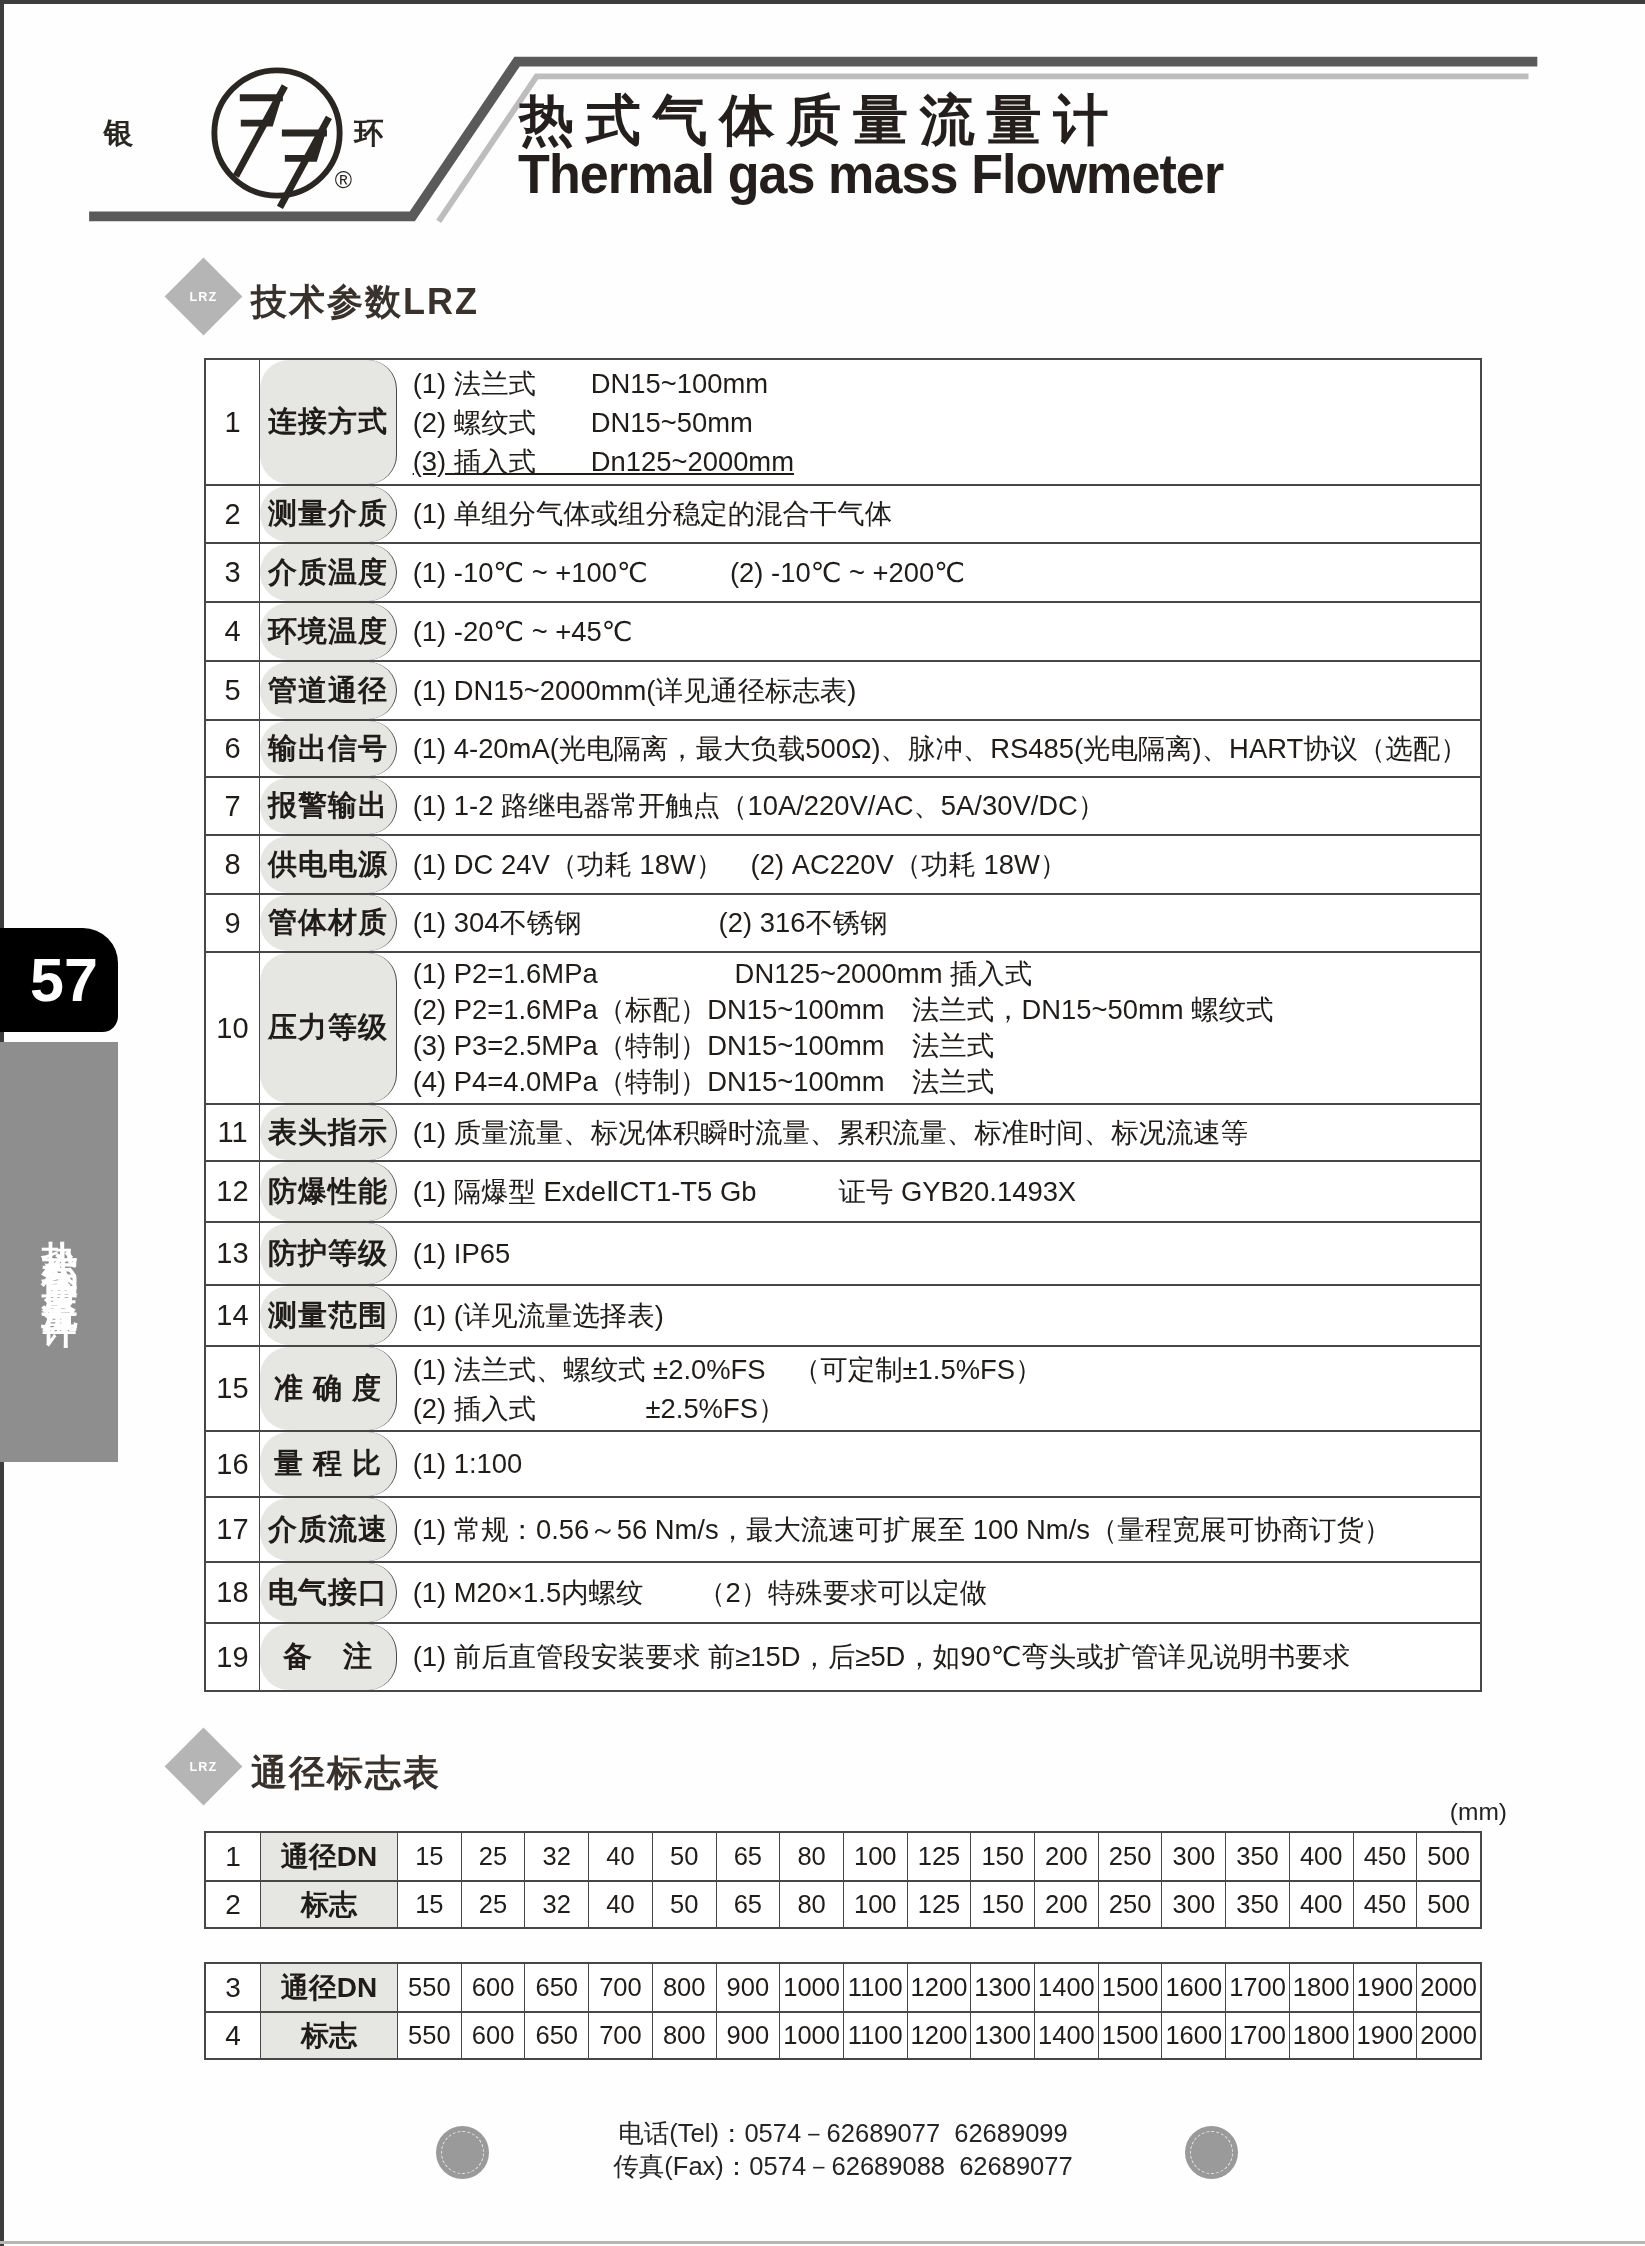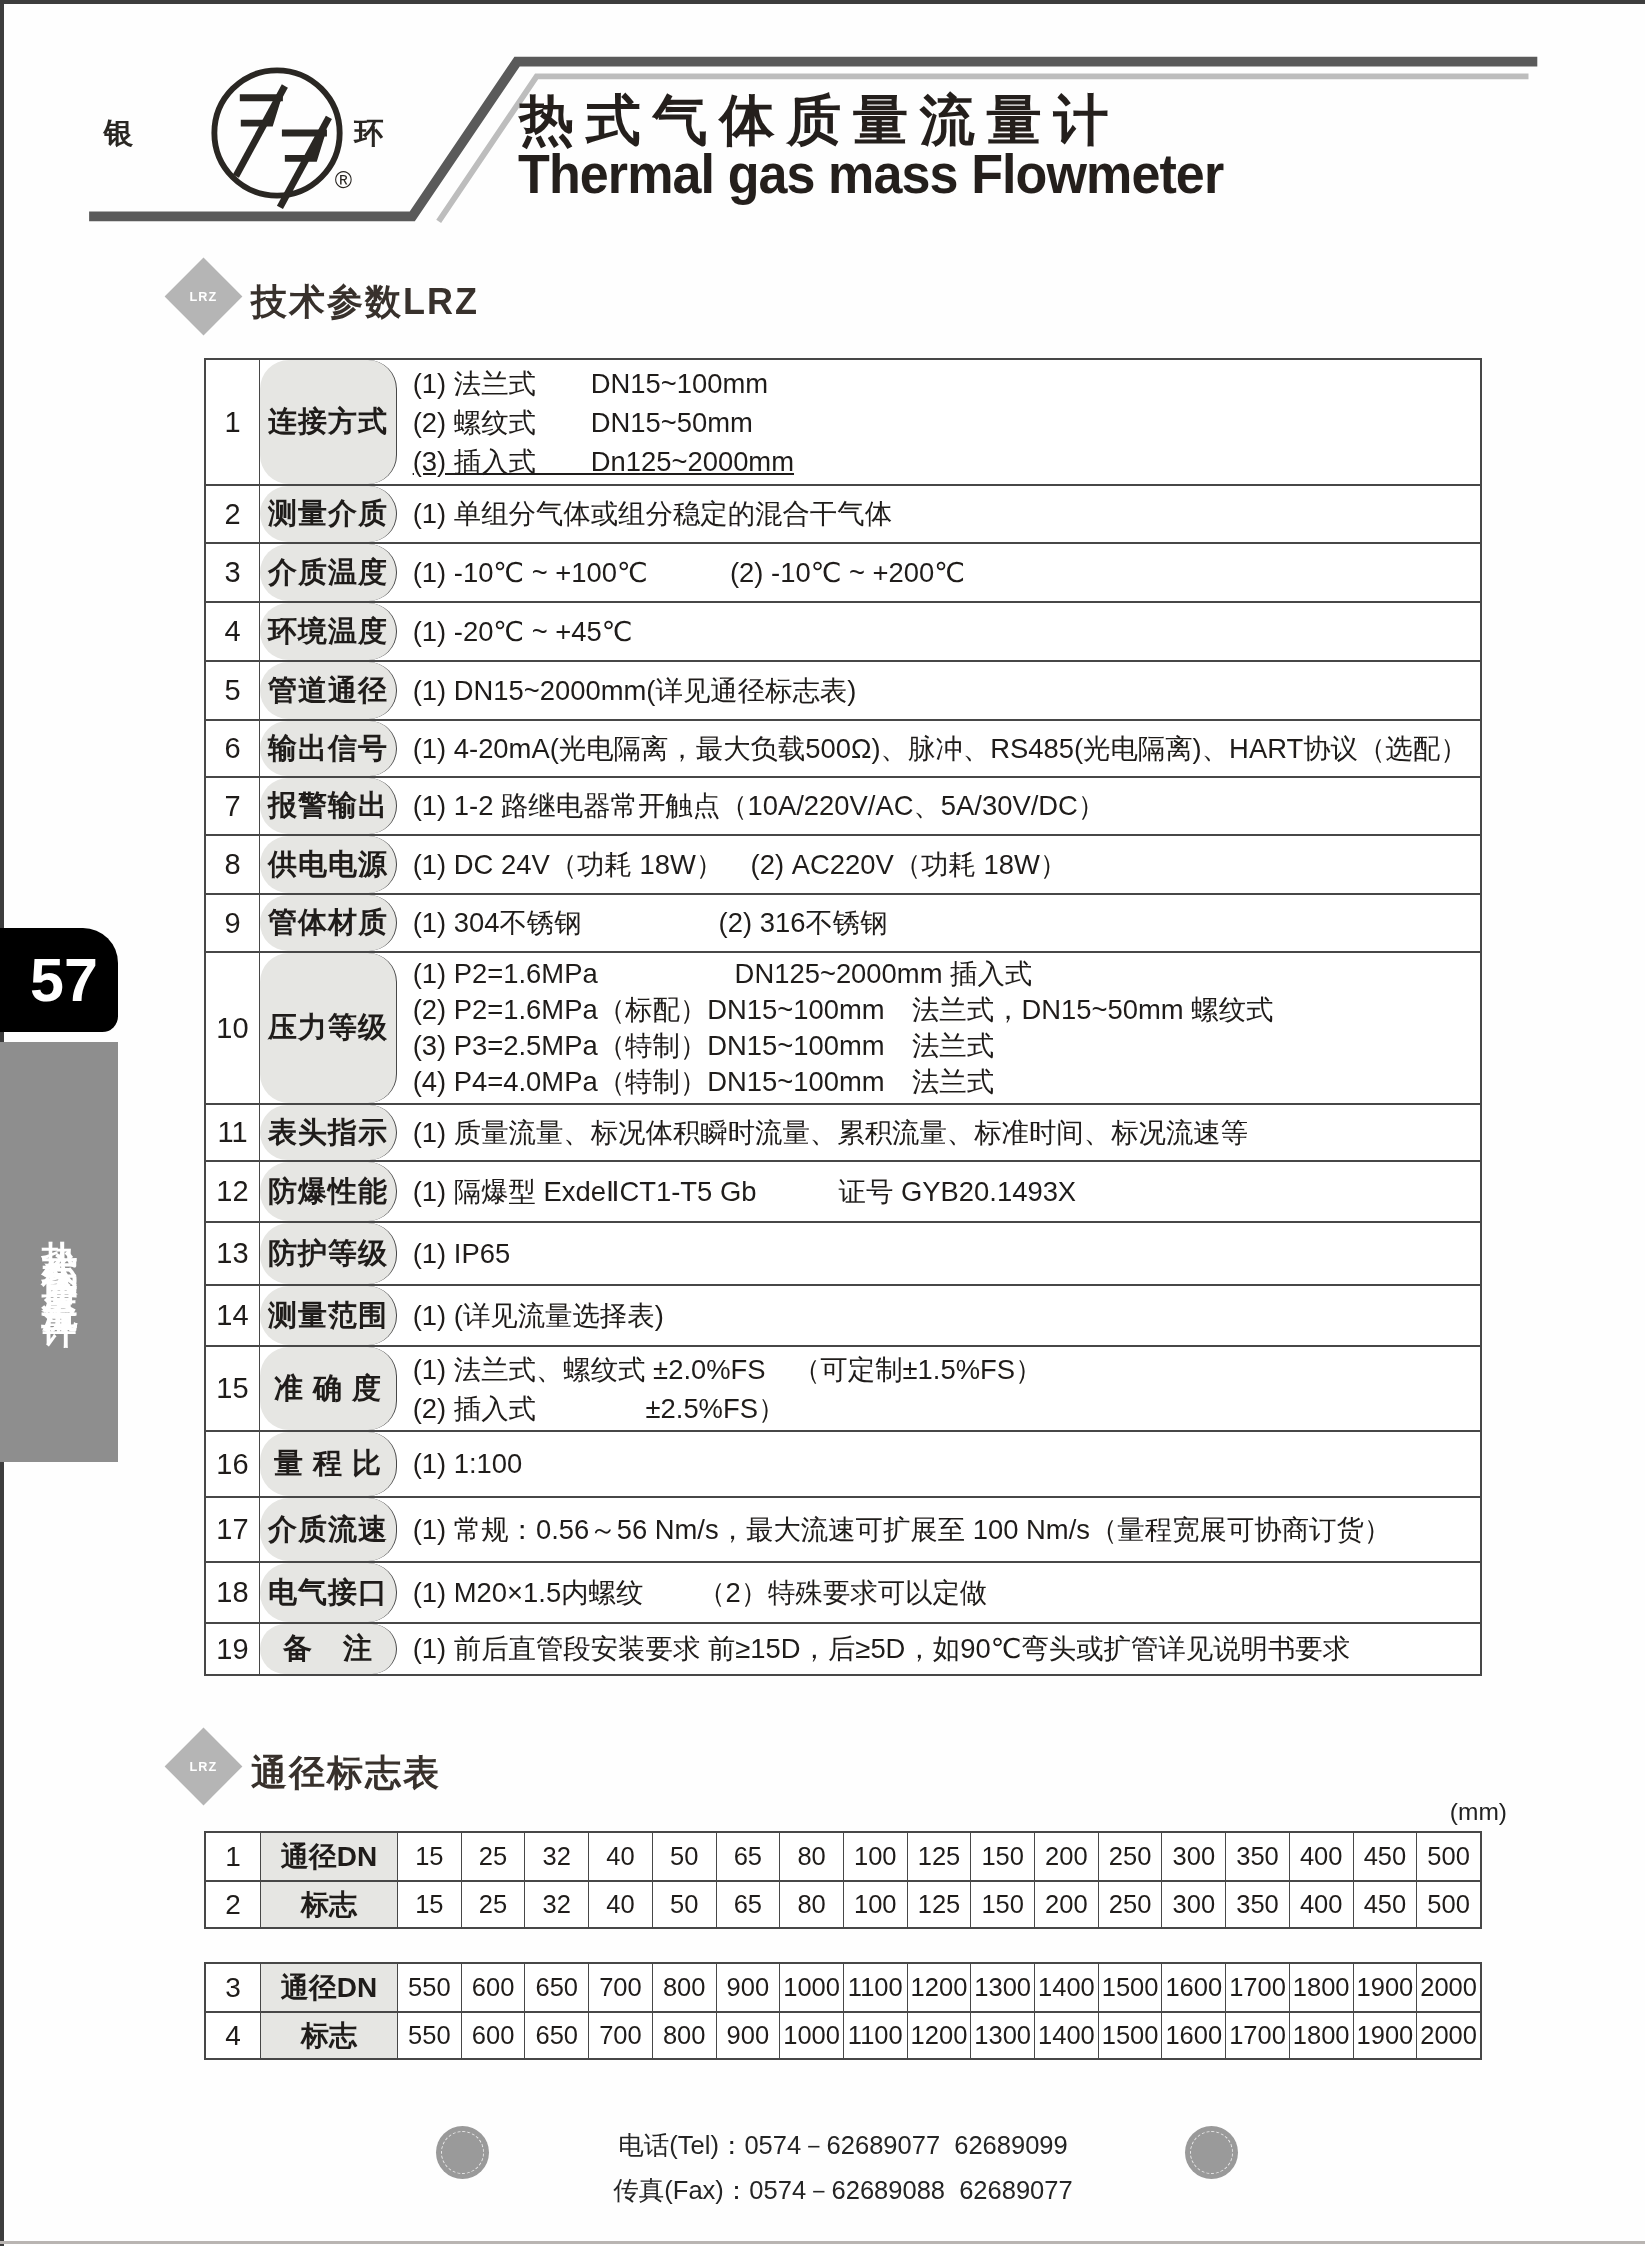--- a/index.html
+++ b/index.html
@@ -51,21 +51,21 @@
   
   .tab-number{position:absolute;left:0;top:928px;width:118px;height:104px;background:#000000;border-radius:0 35px 15.7px 0;color:#fff;display:flex;align-items:center;justify-content:center;font-size:61px;font-weight:bold;padding-left:9.8px;box-sizing:border-box;}
   .tab-title{position:absolute;left:0;top:1042px;width:118px;height:420px;background:#8e8e8e;color:#fff;display:flex;align-items:center;justify-content:center;writing-mode:vertical-rl;text-orientation:upright;font-size:36px;font-weight:bold;letter-spacing:8.8px;}
 
   
   .f-circle{position:absolute;width:53px;height:53px;border-radius:50%;background:#9a9a9a;top:2126px;}
   .f-circle::after{content:'';position:absolute;inset:4.9px;border:1px dashed rgba(255,255,255,.8);border-radius:50%;}
   .f-c1{left:436px;}
   .f-c2{left:1185px;}
   .f-text{position:absolute;left:490px;top:2117px;width:706px;text-align:center;font-size:25.5px;line-height:33px;color:#242424;}
-  .f-line{white-space:pre;margin-top:12px;}
+  .f-line{white-space:pre;}
 </style>
 </head>
 <body>
 
 <div class="page-top"></div>
 <div class="page-left"></div>
 <div class="page-bottom"></div>
 
 <svg class="band-svg" viewBox="0 0 1679 240" aria-hidden="true">
   <path d="M90,221 H420 L527,63 H1569" stroke="#5a5a5a" stroke-width="10" fill="none"></path>
@@ -221,21 +221,21 @@
         <div class="t-line">(1) 常规：0.56～56 Nm/s，最大流速可扩展至 100 Nm/s（量程宽展可协商订货）</div>
       </div>
     </div>
     <div class="t-row" style="height: 61px;">
       <div class="t-no">18</div>
       <div class="t-label">电气接口</div>
       <div class="t-content">
         <div class="t-line">(1) M20×1.5内螺纹　　（2）特殊要求可以定做</div>
       </div>
     </div>
-    <div class="t-row" style="height: 52px;">
+    <div class="t-row" style="height: 68px;">
       <div class="t-no">19</div>
       <div class="t-label">备　注</div>
       <div class="t-content">
         <div class="t-line">(1) 前后直管段安装要求 前≥15D，后≥5D，如90℃弯头或扩管详见说明书要求</div>
       </div>
     </div>
   </div>
 
 <div class="badge" id="badge2">
     <span>LRZ</span>

